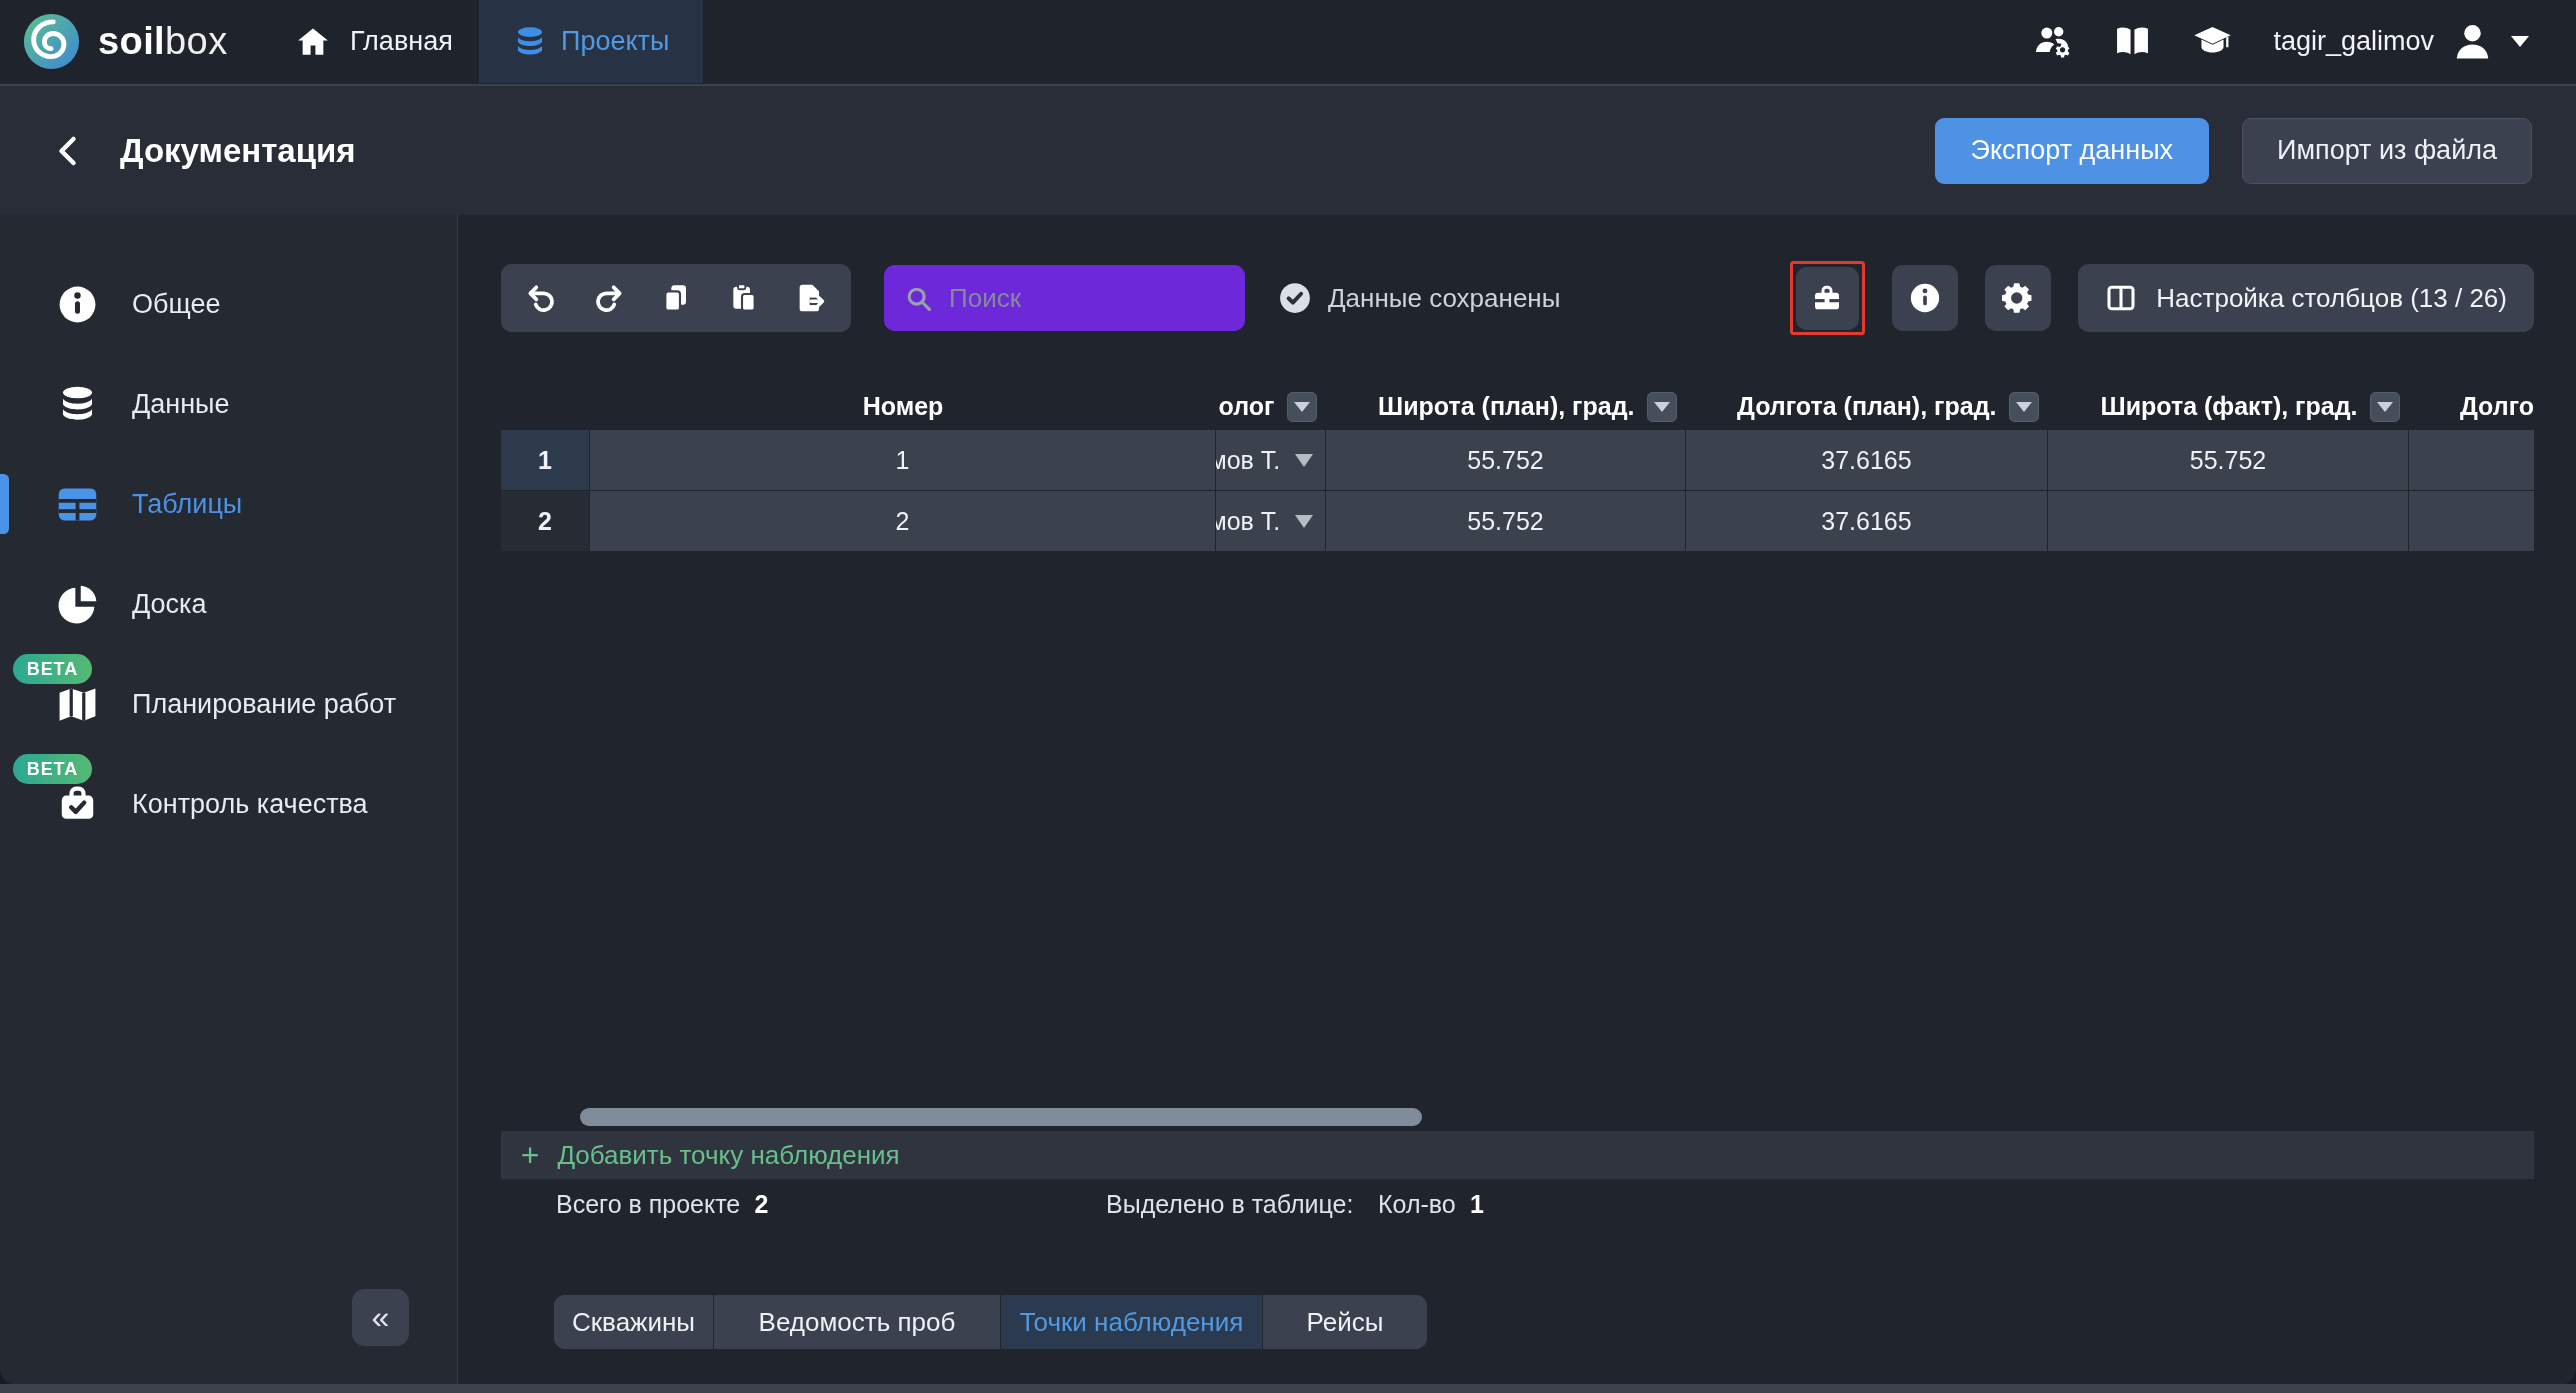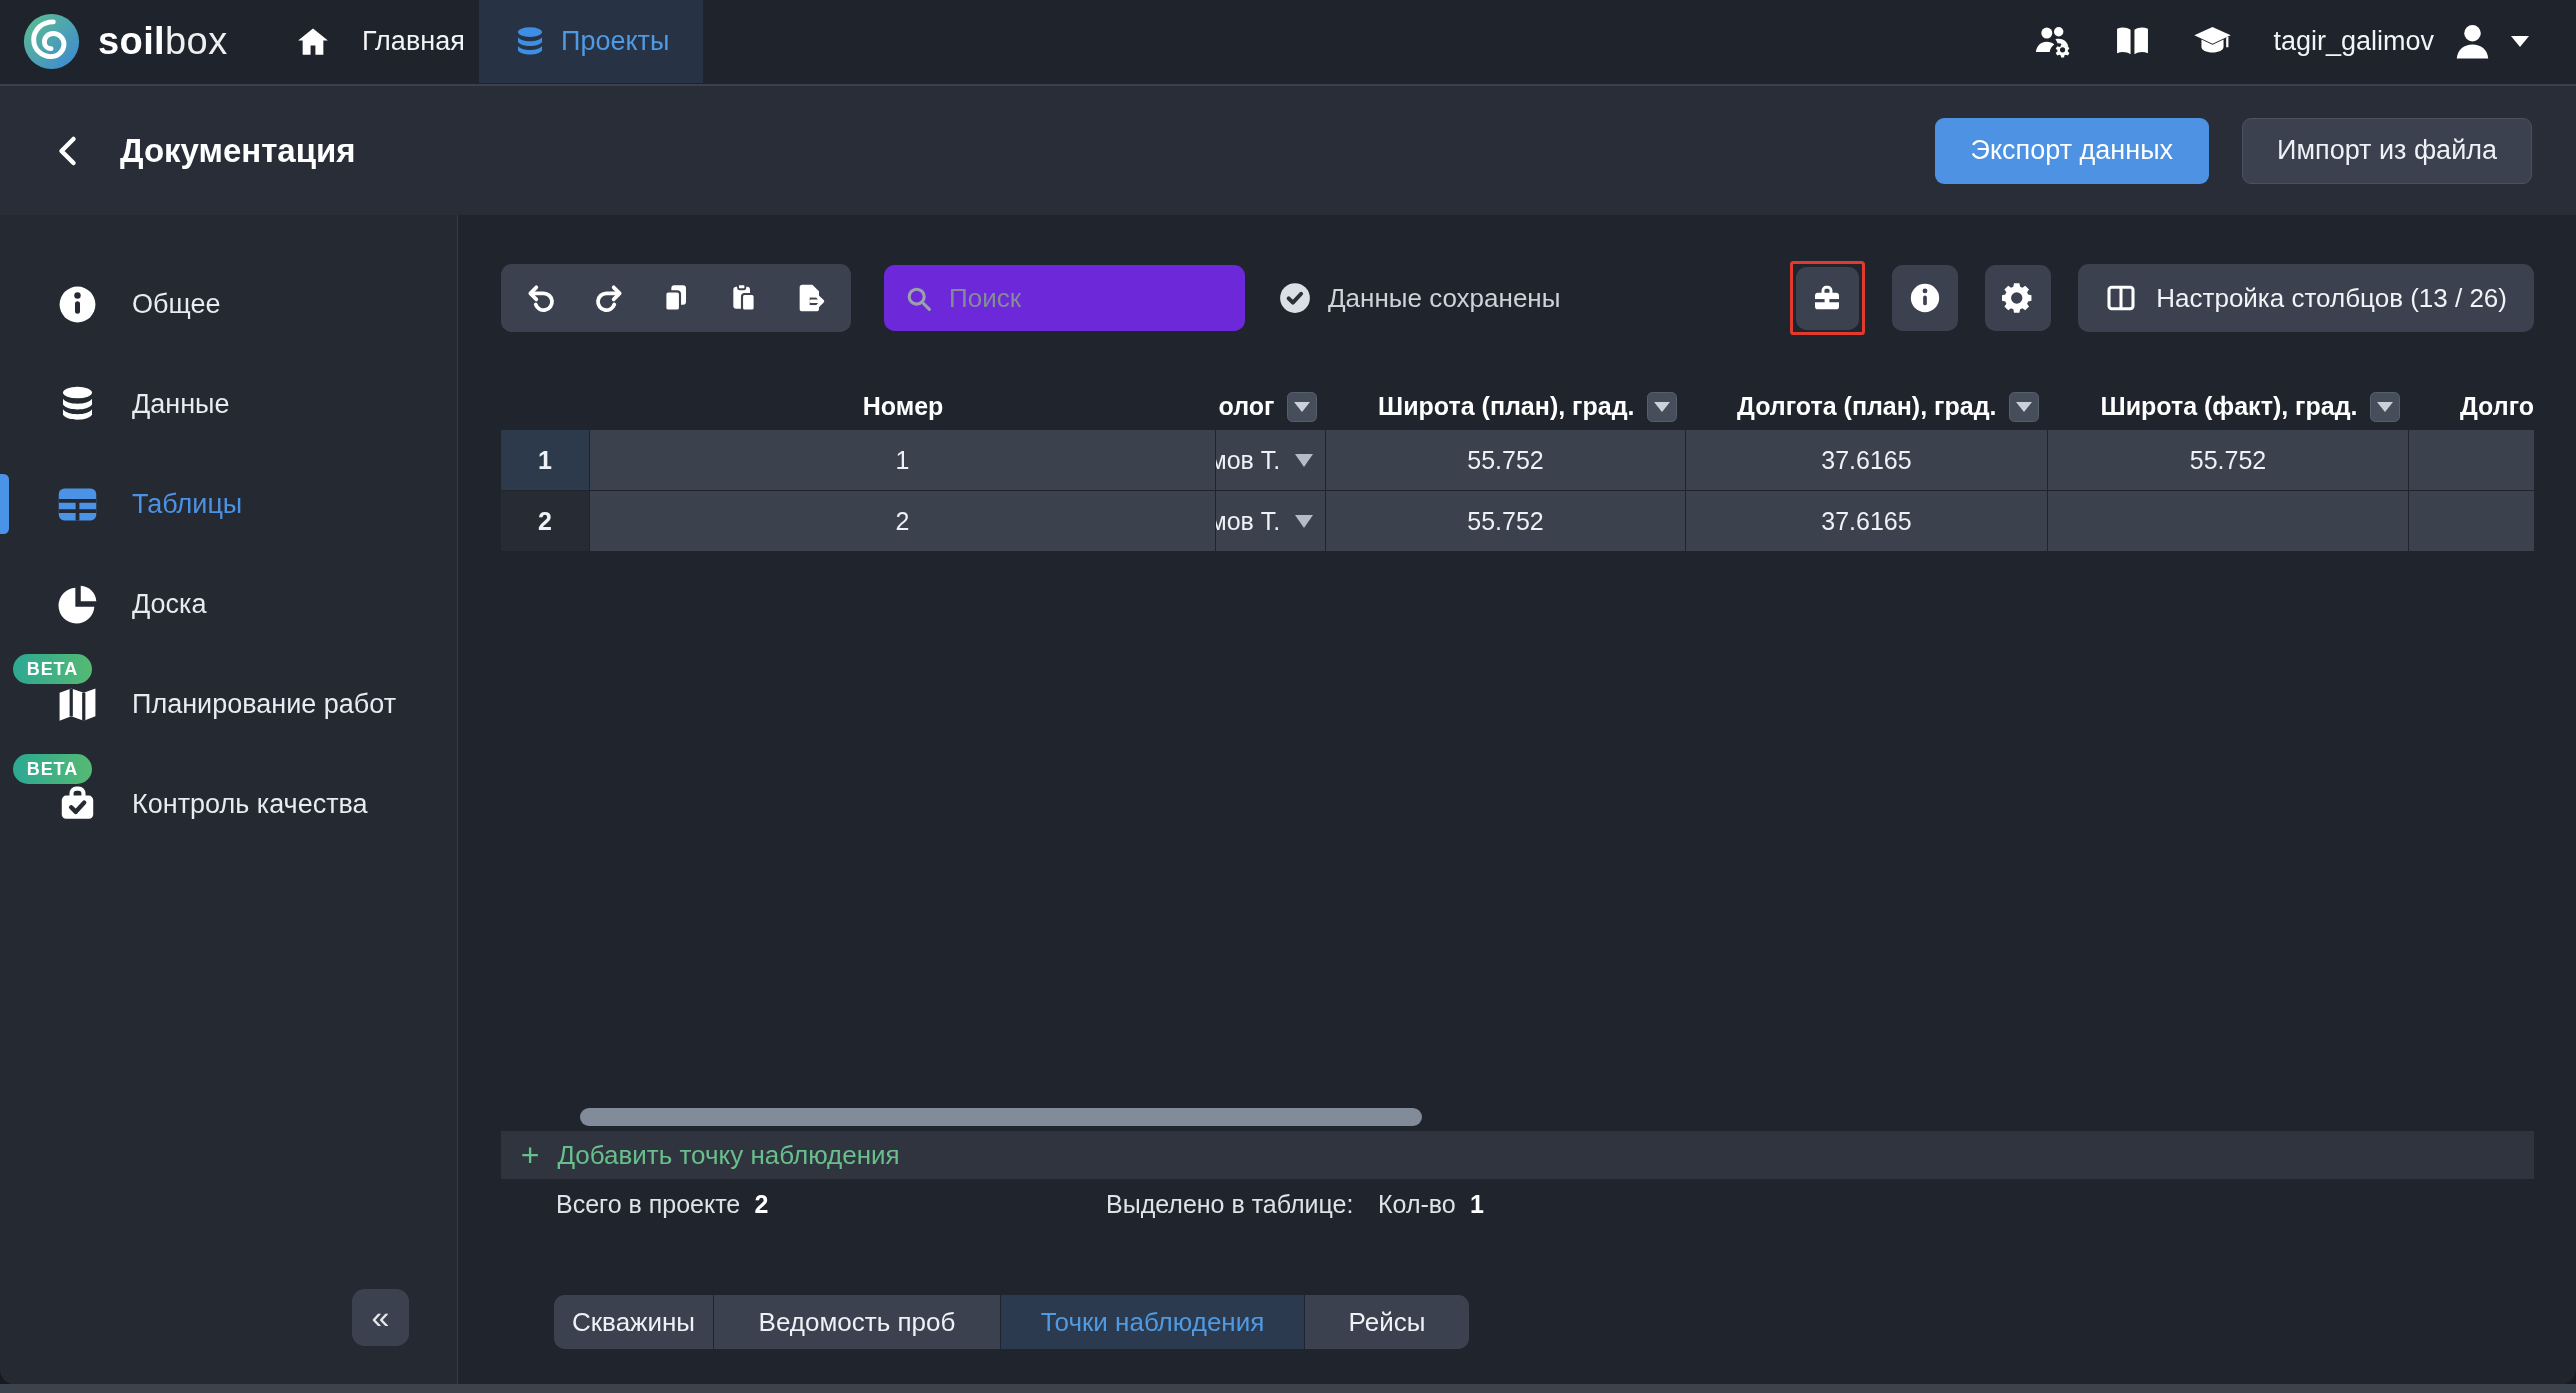--- a/index.html
+++ b/index.html
@@ -7,21 +7,21 @@
   *{box-sizing:border-box}
   .app{position:absolute;top:0;left:0;width:2576px;height:1385px;background:#20242c;
     border-radius:0 0 16px 16px;overflow:hidden}
   .bottom-strip{position:absolute;left:0;bottom:0;width:2576px;height:9px;background:#3d434d}
 
   
   .navbar{position:absolute;top:0;left:0;right:0;height:86px;background:#1f232b;border-bottom:2.7px solid #3a414c}
   .brand{position:absolute;left:23px;top:0;height:83px;display:flex;align-items:center;gap:18px}
   .brand-text{font-size:38px;letter-spacing:0.4px;color:#fff}
   .brand-bold{font-weight:700}.brand-light{font-weight:400;opacity:.93}
-  .nav-home{position:absolute;left:296px;top:0;height:83px;display:flex;align-items:center;gap:32px;
+  .nav-home{position:absolute;left:296px;top:0;height:83px;display:flex;align-items:center;gap:20px;
     font-size:27px;font-weight:500;color:#f2f4f7;cursor:pointer}
   .nav-projects{position:absolute;left:479px;top:0;width:224px;height:83px;background:#273344;
     display:flex;align-items:center;justify-content:center;gap:14.3px;font-size:27px;font-weight:500;color:#4f9ae2;cursor:pointer}
   .nav-right{position:absolute;right:47px;top:0;height:83px;display:flex;align-items:center;gap:41px}
   .nav-icon{width:39px;height:39px;display:flex;align-items:center;justify-content:center;color:#fff;cursor:pointer}
   .user-box{display:flex;align-items:center;gap:16px;font-size:27px;color:#f2f4f7;cursor:pointer}
   .caret-down{width:0;height:0;border-left:9px solid transparent;border-right:9px solid transparent;border-top:11.6px solid #fff}
 
   
   .page-header{position:absolute;top:86px;left:0;right:0;height:129px;background:#282d37;display:flex;align-items:center}
@@ -86,21 +86,21 @@
   .stats{position:absolute;top:975px;left:43px;width:2033px;height:39px;font-size:25px;color:#dfe3e9}
   .stats .grp{position:absolute;top:0;display:flex;align-items:center;gap:14.3px;white-space:nowrap}
   .stats .g1{left:55px}.stats .g2{left:605px}.stats .g3{left:877px}
   .stats b{color:#fff}
 
   .tabs{position:absolute;top:1080px;left:96px;height:54px;display:flex;border-radius:10.7px;overflow:hidden}
   .tab{display:flex;align-items:center;justify-content:center;background:#3b414e;font-size:26px;color:#eef1f5;
     cursor:pointer;border-left:1.8px solid #20242c;white-space:nowrap}
   .tab:first-child{border-left:none}
   .tab.active{background:#2b3a4e;color:#4f9ae2}
-  .tw1{width:159px}.tw2{width:287px}.tw3{width:304px}.tw4{width:165px}
+  .tw1{width:159px}.tw2{width:287px}.tw3{width:262px}.tw4{width:165px}
 </style>
 </head>
 <body>
 
 <div class="app">
 
   <div class="navbar">
     <div class="brand">
       <span style="display:flex">
         <svg width="57" height="57" viewBox="0 0 64 64">

